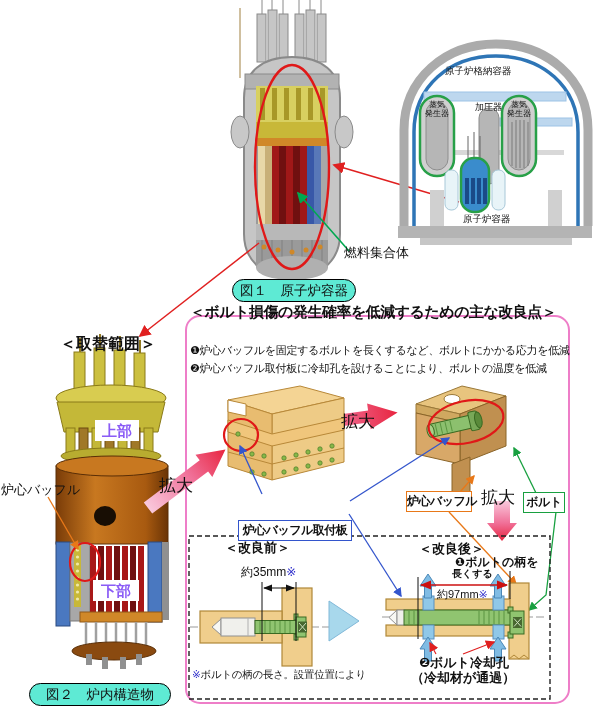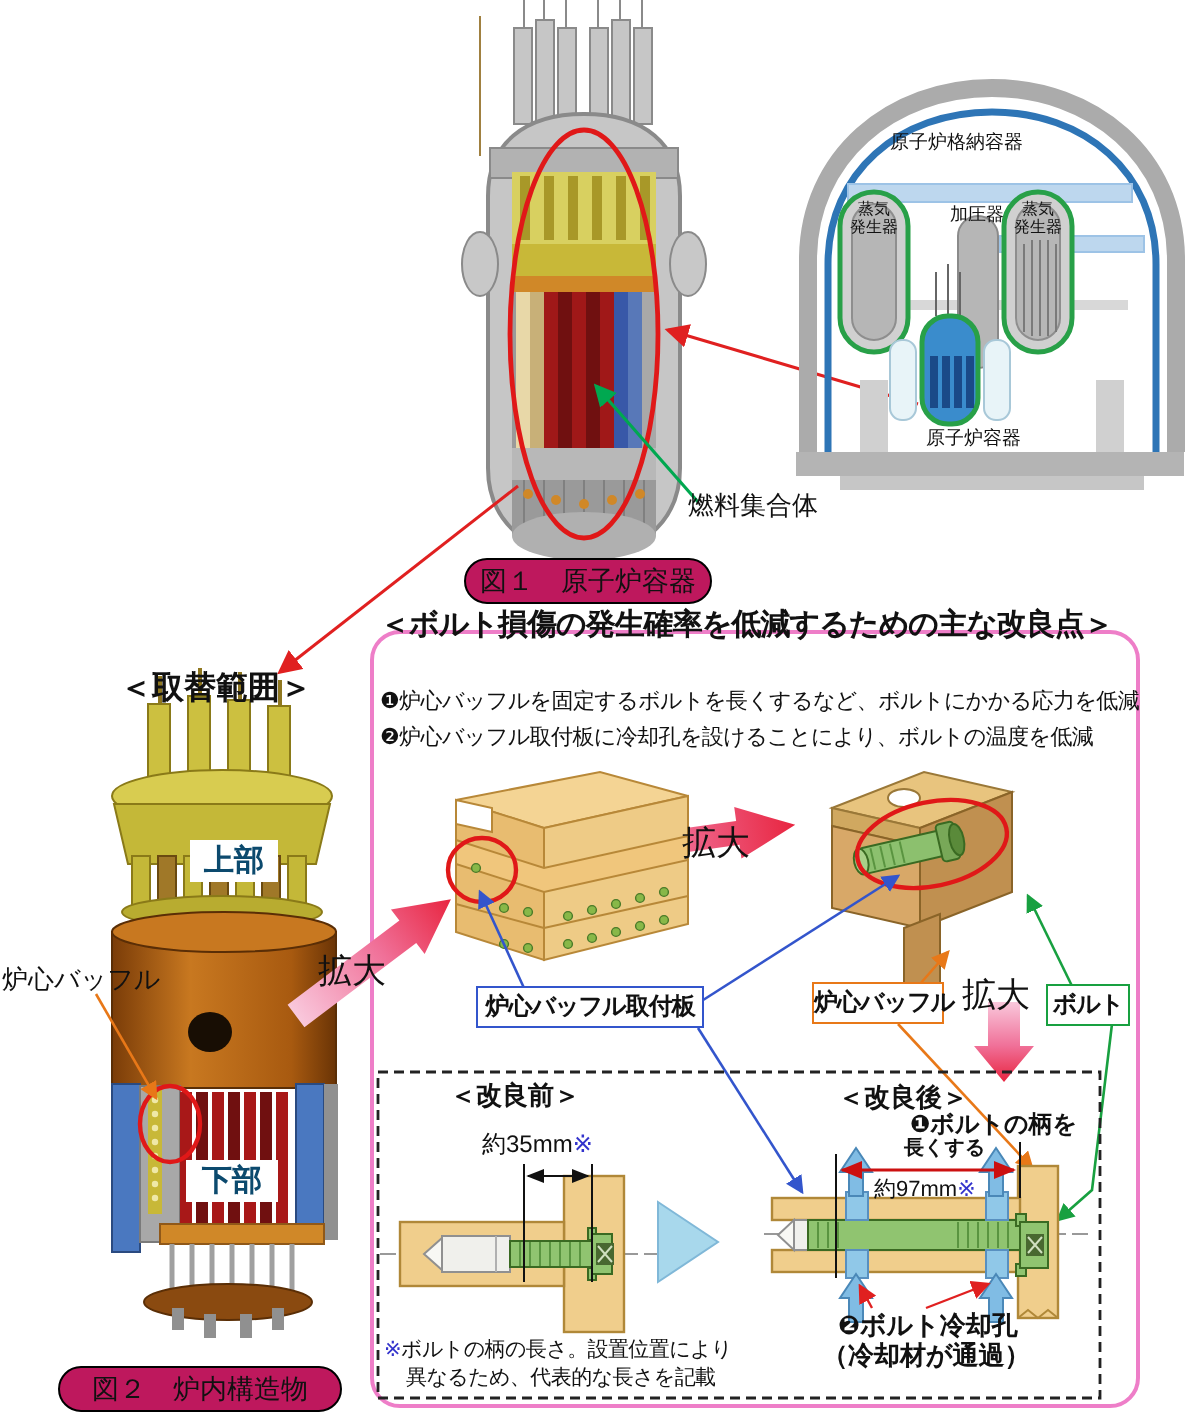--- a/index.html
+++ b/index.html
@@ -1,21 +1,21 @@
 <!DOCTYPE html>
 <html><head>
 <meta charset="utf-8">
 <style>
   html,body{margin:0;padding:0;background:#fff;}
   #stage{position:relative;width:600px;height:711px;background:#fff;overflow:hidden;
          font-family:"Liberation Sans","DejaVu Sans",sans-serif;color:#111;}
   #art{position:absolute;left:0;top:0;}
   .abs{position:absolute;white-space:nowrap;}
-  .cap{border:1.5px solid #000;border-radius:12px;background:#be185d;text-align:center;}
-  .whitebox{background:#fff;text-align:center;color:#0c4a6e;font-weight:bold;}
+  .cap{border:1.5px solid #000;border-radius:12px;background:#5eead4;text-align:center;}
+  .whitebox{background:#fff;text-align:center;color:#8b5cf6;font-weight:bold;}
   .boxlbl{background:#fff;text-align:center;font-weight:bold;font-size:12px;line-height:19px;letter-spacing:-0.5px;}
   .b{font-weight:bold;}
   .mark{color:#3333cc;}
   .small{font-size:8px;line-height:9px;text-align:center;}
 </style>
 </head>
 <body>
 
 <div id="stage">
 
@@ -425,30 +425,29 @@
 <div class="abs cap" style="left:29px;top:683px;width:140px;height:21px;line-height:21px;font-size:13.5px;">図２　炉内構造物</div>
 
 <div class="abs b" style="left:190px;top:303px;font-size:15px;letter-spacing:-0.5px;">＜ボルト損傷の発生確率を低減するための主な改良点＞</div>
 <div class="abs" style="left:190px;top:343px;font-size:11px;letter-spacing:-0.3px;">❶炉心バッフルを固定するボルトを長くするなど、ボルトにかかる応力を低減</div>
 <div class="abs" style="left:190px;top:361px;font-size:11px;letter-spacing:-0.3px;">❷炉心バッフル取付板に冷却孔を設けることにより、ボルトの温度を低減</div>
 
 <div class="abs" style="left:159px;top:474px;font-size:17px;">拡大</div>
 <div class="abs" style="left:341px;top:410px;font-size:17px;">拡大</div>
 <div class="abs" style="left:481px;top:486px;font-size:17px;">拡大</div>
 
-<div class="abs boxlbl" style="left:238px;top:493px;width:112px;border:1.6px solid #3355cc;">炉心バッフル取付板</div>
+<div class="abs boxlbl" style="left:238px;top:520px;width:112px;border:1.6px solid #3355cc;">炉心バッフル取付板</div>
 <div class="abs boxlbl" style="left:406px;top:491px;width:64px;border:1.6px solid #e87818;">炉心バッフル</div>
 <div class="abs boxlbl" style="left:523px;top:492px;width:40px;border:1.6px solid #18a040;">ボルト</div>
 
 <div class="abs b" style="left:225px;top:539px;font-size:13px;">＜改良前＞</div>
 <div class="abs" style="left:241px;top:564px;font-size:12px;"><span>約35mm</span><span class="mark">※</span></div>
 
 <div class="abs b" style="left:419px;top:540px;font-size:13px;">＜改良後＞</div>
 <div class="abs b" style="left:455px;top:554px;font-size:12px;">❶ボルトの柄を</div>
 <div class="abs b" style="left:452px;top:567px;font-size:10px;text-align:center;">長くする</div>
 <div class="abs" style="left:437px;top:587px;font-size:11px;"><span>約97mm</span><span class="mark">※</span></div>
 <div class="abs b" style="left:419px;top:654px;font-size:13px;">❷ボルト冷却孔</div>
 <div class="abs b" style="left:411px;top:669px;font-size:13px;">（冷却材が通過）</div>
 
 <div class="abs" style="left:192px;top:668px;font-size:10.5px;letter-spacing:-0.3px;"><span class="mark">※</span><span>ボルトの柄の長さ。設置位置により</span></div>
-<div class="abs" style="left:203px;top:682px;font-size:10.5px;letter-spacing:-0.3px;">異なるため、代表的な長さを記載</div>
 
 </div>
 
 </body></html>

